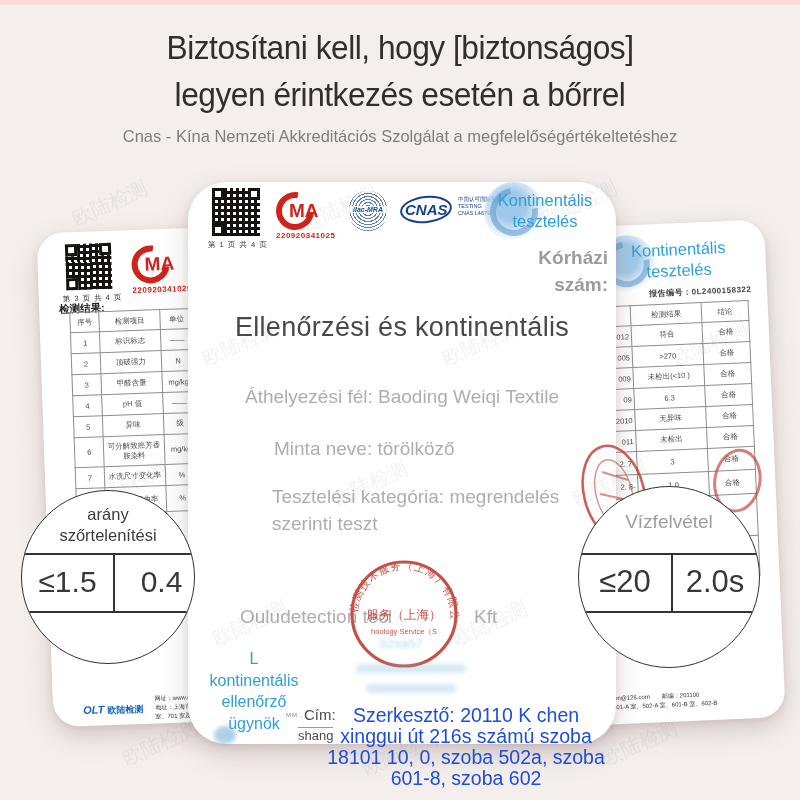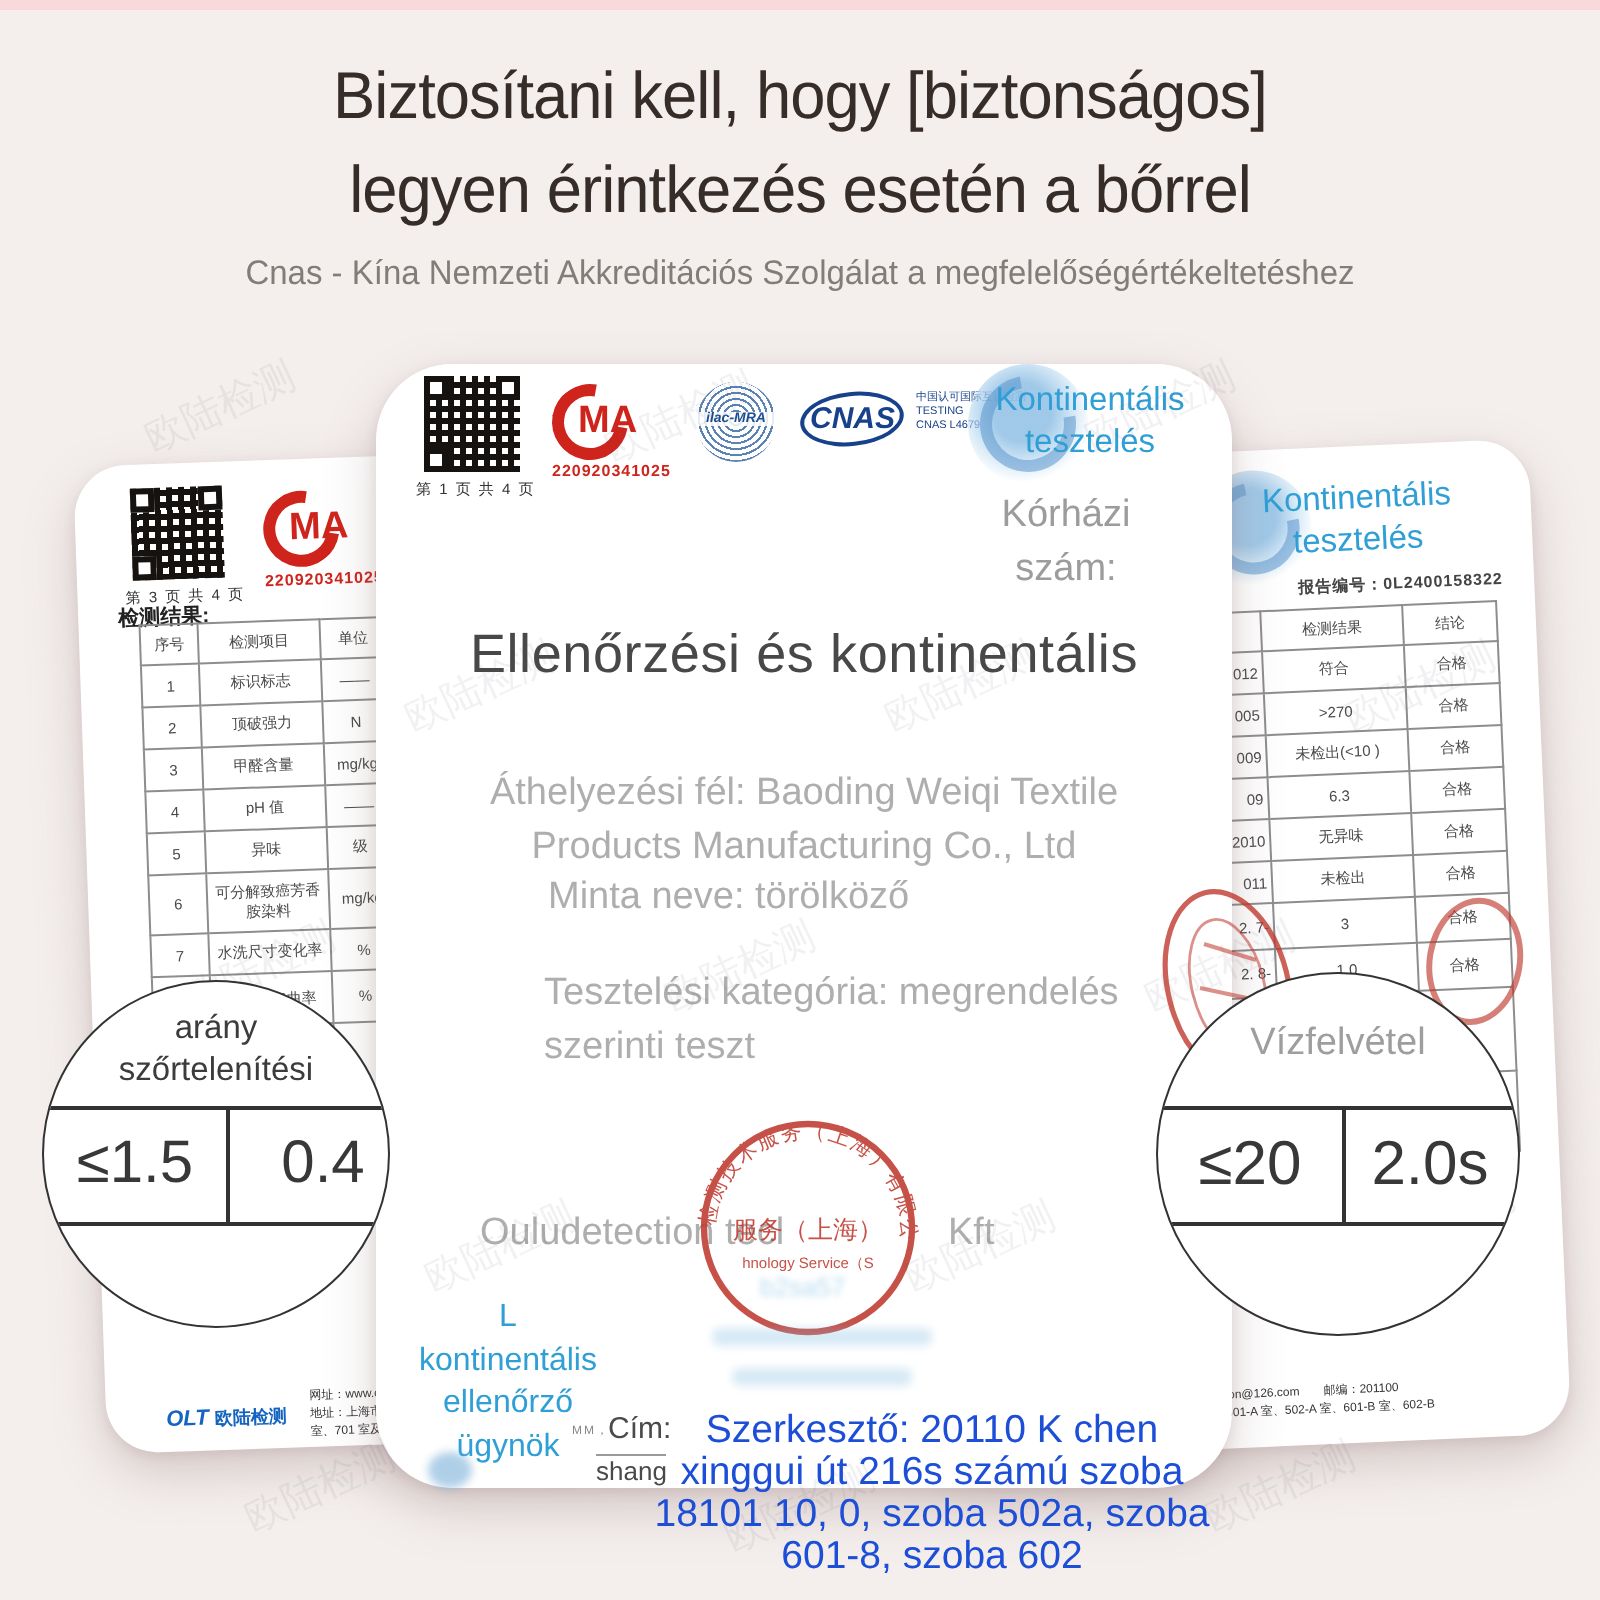--- a/index.html
+++ b/index.html
@@ -39,21 +39,21 @@
   .cnas .ell{position:absolute;left:0;top:-2px;width:52px;height:27px;border:2.5px solid #17418b;
              border-radius:50%;transform:rotate(-6deg);box-sizing:border-box;}
   .cnas .tx{position:absolute;left:5px;top:3px;font-size:15px;font-weight:bold;font-style:italic;color:#17418b;}
   .cnasside{font-size:5.5px;line-height:7px;color:#17418b;white-space:nowrap;}
   
   .swirl{border-radius:50%;background:radial-gradient(circle at 45% 40%,rgba(150,195,230,.9) 0 30%,rgba(190,220,242,.55) 55%,rgba(220,238,250,0) 72%);}
   .swirl i{position:absolute;inset:6px;border:6px solid rgba(90,150,205,.55);border-radius:50%;
            border-top-color:transparent;transform:rotate(35deg);}
   .agency{color:#2f9fd6;font-size:16.5px;line-height:1.3;text-align:center;font-weight:500;}
   
-  .repno{color:#9c9c9c;font-size:19px;line-height:27px;text-align:center;}
+  .repno{color:#9c9c9c;font-size:19px;line-height:27px;text-align:right;font-weight:bold;}
   .ctitle{width:428px;text-align:center;font-size:27px;color:#484848;letter-spacing:.3px;}
   .gray{color:#aeaeae;font-size:19px;line-height:27px;}
   .agent{color:#2f9fd6;font-size:16px;line-height:1.35;text-align:center;}
   .editor{width:330px;text-align:center;font-size:19.5px;line-height:21px;color:#1d4ed8;z-index:8;}
   .cim{font-size:15px;color:#4a4a4a;}
   .shang{font-size:13px;color:#4a4a4a;border-top:1px solid #9a9a9a;}
   .scrib{font-size:6px;color:#888;letter-spacing:1px;}
   .bluefade{color:#4aa4d9;filter:blur(1.5px);opacity:.4;font-size:13px;}
   .bluebar{height:9px;border-radius:4px;background:#7db9e0;filter:blur(2px);opacity:.30;}
   .bluedot{width:22px;height:18px;border-radius:50%;background:#6ea9d6;filter:blur(2px);opacity:.55;}
@@ -295,21 +295,20 @@
     <div>Kontinentális</div>
     <div>tesztelés</div>
   </div>
   <div class="abs repno" style="left:270px;top:62px;width:150px;">
     <div>Kórházi</div>
     <div>szám:</div>
   </div>
   <div class="abs ctitle" style="left:0;top:130px;">Ellenőrzési és kontinentális</div>
   <div class="abs gray" style="left:0;top:201px;width:428px;text-align:center;">
     <div>Áthelyezési fél: Baoding Weiqi Textile</div>
-    <div>Products Manufacturing Co., Ltd</div>
   </div>
   <div class="abs gray" style="left:86px;top:253px;">Minta neve: törölköző</div>
   <div class="abs gray" style="left:84px;top:301px;">Tesztelési kategória: megrendelés szerinti teszt</div>
 
   <div class="abs gray" style="left:52px;top:421px;">Ouludetection tecl</div>
   <div class="abs gray" style="left:286px;top:421px;text-align:center;">Kft</div>
 
   <svg class="abs" style="left:158px;top:374px;opacity:.88;" width="116" height="116" viewBox="0 0 116 116">
     <defs>
         <path id="arcp" d="M 11,60 A 47,47 0 1 1 105,60" fill="none"></path>

